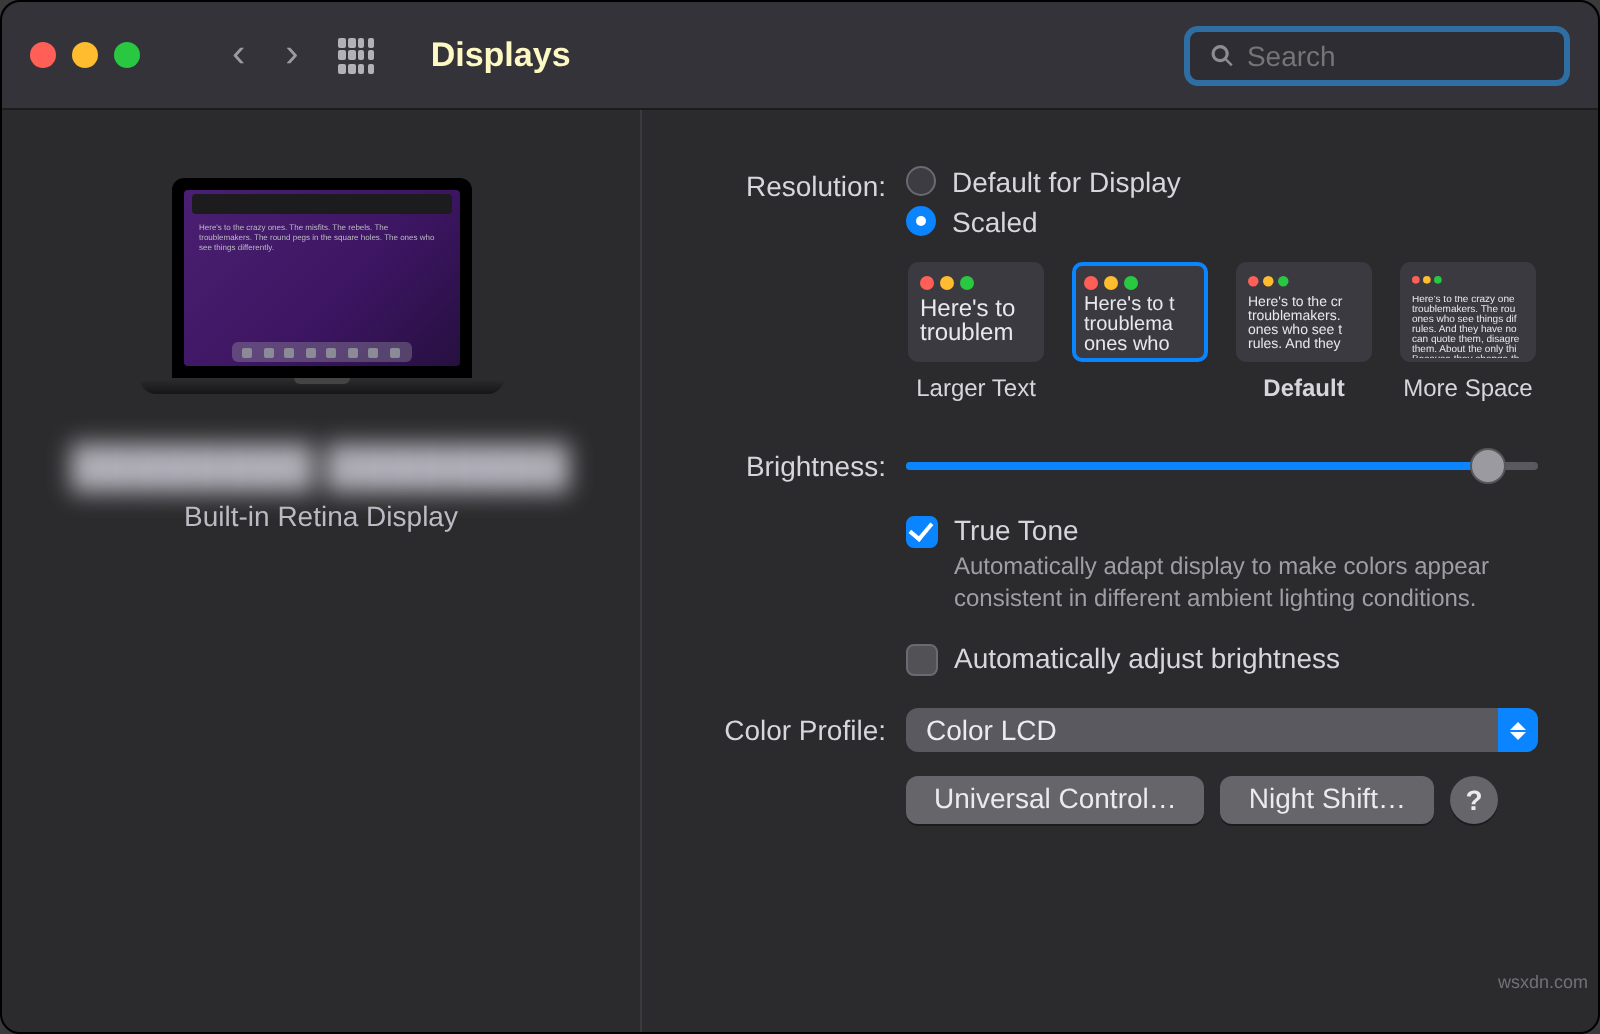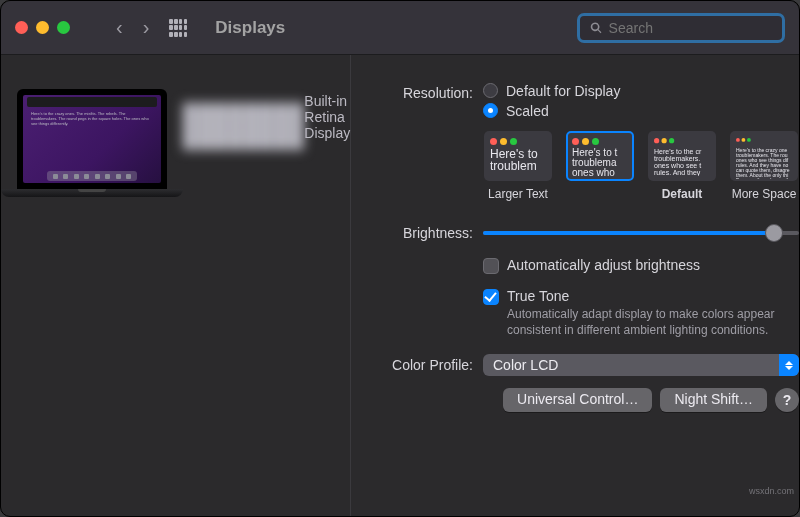--- a/index.html
+++ b/index.html
@@ -8,27 +8,27 @@
   .titlebar { height: 54px; background: #35333a; display: flex; align-items: center; padding: 0 14px; gap: 14px; border-bottom: 1px solid #1c1c1e; border-radius: 10px 10px 0 0; }
   .traffic { display: flex; gap: 8px; align-items: center; }
   .dot { width: 13px; height: 13px; border-radius: 50%; }
   .dot.red { background: #ff5f57; }
   .dot.yellow { background: #febc2e; }
   .dot.green { background: #28c840; }
   .nav { display: flex; gap: 20px; margin-left: 32px; align-items: center; color: #c8c7cf; }
   .chev { font-size: 20px; opacity: .7; cursor: default; }
   .grid-icon { width: 18px; height: 18px; display: grid; grid-template-columns: repeat(4,1fr); grid-template-rows: repeat(3,1fr); gap: 1.5px; opacity: .85; }
   .grid-icon span { background: #c8c7cf; border-radius: 1px; }
-  .title { color: #a3a3a3; font-size: 17px; font-weight: 600; margin-left: 14px; }
+  .title { color: #fef9c3; font-size: 17px; font-weight: 600; margin-left: 14px; }
   .spacer { flex: 1; }
-  .search { display: flex; align-items: center; background: #2f2d34; border: 3px solid #2f6ea3; border-radius: 7px; padding: 4px 10px; width: 208px; }
+  .search { display: flex; align-items: center; background: #2f2d34; border: 3px solid #2f6ea3; border-radius: 7px; padding: 4px 10px; width: 193px; }
   .search svg { width: 14px; height: 14px; fill: #8d8c93; }
   .search input { background: transparent; border: 0; outline: none; color: #c8c7cf; font-size: 14px; margin-left: 6px; width: 100%; }
   .content { flex: 1; display: flex; }
-  .left { width: 350px; border-right: 1px solid #3b3a3e; display: flex; flex-direction: row; padding-top: 34px; }
+  .left { width: 350px; border-right: 1px solid #3b3a3e; display: flex; flex-direction: column; align-items: center; padding-top: 34px; }
   .laptop { width: 182px; height: 120px; position: relative; }
   .screen { width: 150px; height: 100px; background: #000; border-radius: 6px 6px 0 0; margin: 0 auto; padding: 6px; position: relative; overflow: hidden; }
   .screen::before { content: ""; position: absolute; inset: 6px; background: linear-gradient(135deg,#4b1f72 0%, #3c1561 60%, #261040 100%); border-radius: 2px; }
   .scrbar { position: absolute; top: 8px; left: 10px; right: 10px; height: 10px; background: #1c1c1e; border-radius: 2px; z-index: 2; }
   .scrtext { position: absolute; top: 22px; left: 14px; right: 14px; font-size: 4px; line-height: 5px; color: #bcbcc4; z-index: 2; }
   .dock { position: absolute; bottom: 8px; left: 50%; transform: translateX(-50%); width: 90px; height: 10px; background: rgba(160,160,170,.35); border-radius: 3px; z-index: 2; display: flex; align-items: center; justify-content: space-around; padding: 0 3px; }
   .dock i { width: 5px; height: 5px; border-radius: 1px; background: #8b8b97; }
   .base { width: 182px; height: 8px; background: linear-gradient(#2d2d30,#151517); border-radius: 0 0 10px 10px; margin: 0 auto; position: relative; }
   .base::before { content: ""; position: absolute; top: 0; left: 50%; transform: translateX(-50%); width: 28px; height: 3px; background: #444; border-radius: 0 0 3px 3px; }
   .device-name { margin-top: 14px; color: #bbbac3; font-size: 20px; filter: blur(6px); letter-spacing: 1px; }
@@ -64,21 +64,21 @@
   .chk.sel { background: #0a84ff; border-color: #0a84ff; position: relative; }
   .chk.sel::after { content: ""; position: absolute; left: 3px; top: 0px; width: 5px; height: 9px; border: solid #fff; border-width: 0 2px 2px 0; transform: rotate(40deg); }
   .desc { color: #9f9ea6; font-size: 12px; margin-top: 2px; line-height: 1.35; }
   .profile-row { display: flex; align-items: center; margin-top: 16px; justify-content: center; }
   .profile-row .label-col { width: 114px; padding-top: 0; }
   .select { flex: 1; background: #5a5960; border-radius: 6px; padding: 3px 24px 3px 10px; color: #ecebf0; font-size: 14px; position: relative; }
   .select .cap { position: absolute; right: 0; top: 0; bottom: 0; width: 20px; background: #0a84ff; border-radius: 0 6px 6px 0; display: flex; flex-direction: column; align-items: center; justify-content: center; gap: 1px; }
   .select .cap::before, .select .cap::after { content: ""; width: 0; height: 0; border-left: 4px solid transparent; border-right: 4px solid transparent; }
   .select .cap::before { border-bottom: 4px solid #fff; }
   .select .cap::after { border-top: 4px solid #fff; }
-  .btn-row { display: flex; gap: 8px; margin-top: 12px; justify-content: flex-end; padding-left: 114px; }
+  .btn-row { display: flex; gap: 8px; margin-top: 12px; justify-content: flex-start; padding-left: 114px; }
   .btn { background: #666569; color: #eceaf0; border-radius: 6px; padding: 3px 14px; font-size: 14px; box-shadow: 0 1px 0 rgba(0,0,0,.35); }
   .btn.help { width: 24px; height: 24px; padding: 0; text-align: center; border-radius: 50%; font-weight: 600; display: flex; align-items: center; justify-content: center; }
   .watermark { position: fixed; right: 6px; bottom: 21px; font-size: 9px; color: #a2a1a8; opacity: .6; }
   .indent { padding-left: 114px; }
 </style>
 </head>
 <body>
 
 <div class="window">
 
@@ -208,30 +208,30 @@
         <div class="slider">
           <div class="track">
               <div class="fill"></div>
             </div>
           <div class="knob"></div>
         </div>
       </div>
 
       <div class="indent">
         <div class="chk-row">
-          <span class="chk"></span>
-          <span>Automatically adjust brightness</span>
-        </div>
-        <div class="chk-row">
           <span class="chk sel"></span>
           <div>
             <div>True Tone</div>
             <div class="desc">Automatically adapt display to make colors appear consistent in different ambient lighting conditions.</div>
           </div>
         </div>
+        <div class="chk-row">
+          <span class="chk"></span>
+          <span>Automatically adjust brightness</span>
+        </div>
       </div>
 
       <div class="profile-row">
         <div class="label-col">Color Profile:</div>
         <div class="select">
           <span>Color LCD</span>
           <span class="cap"></span>
         </div>
       </div>
 

